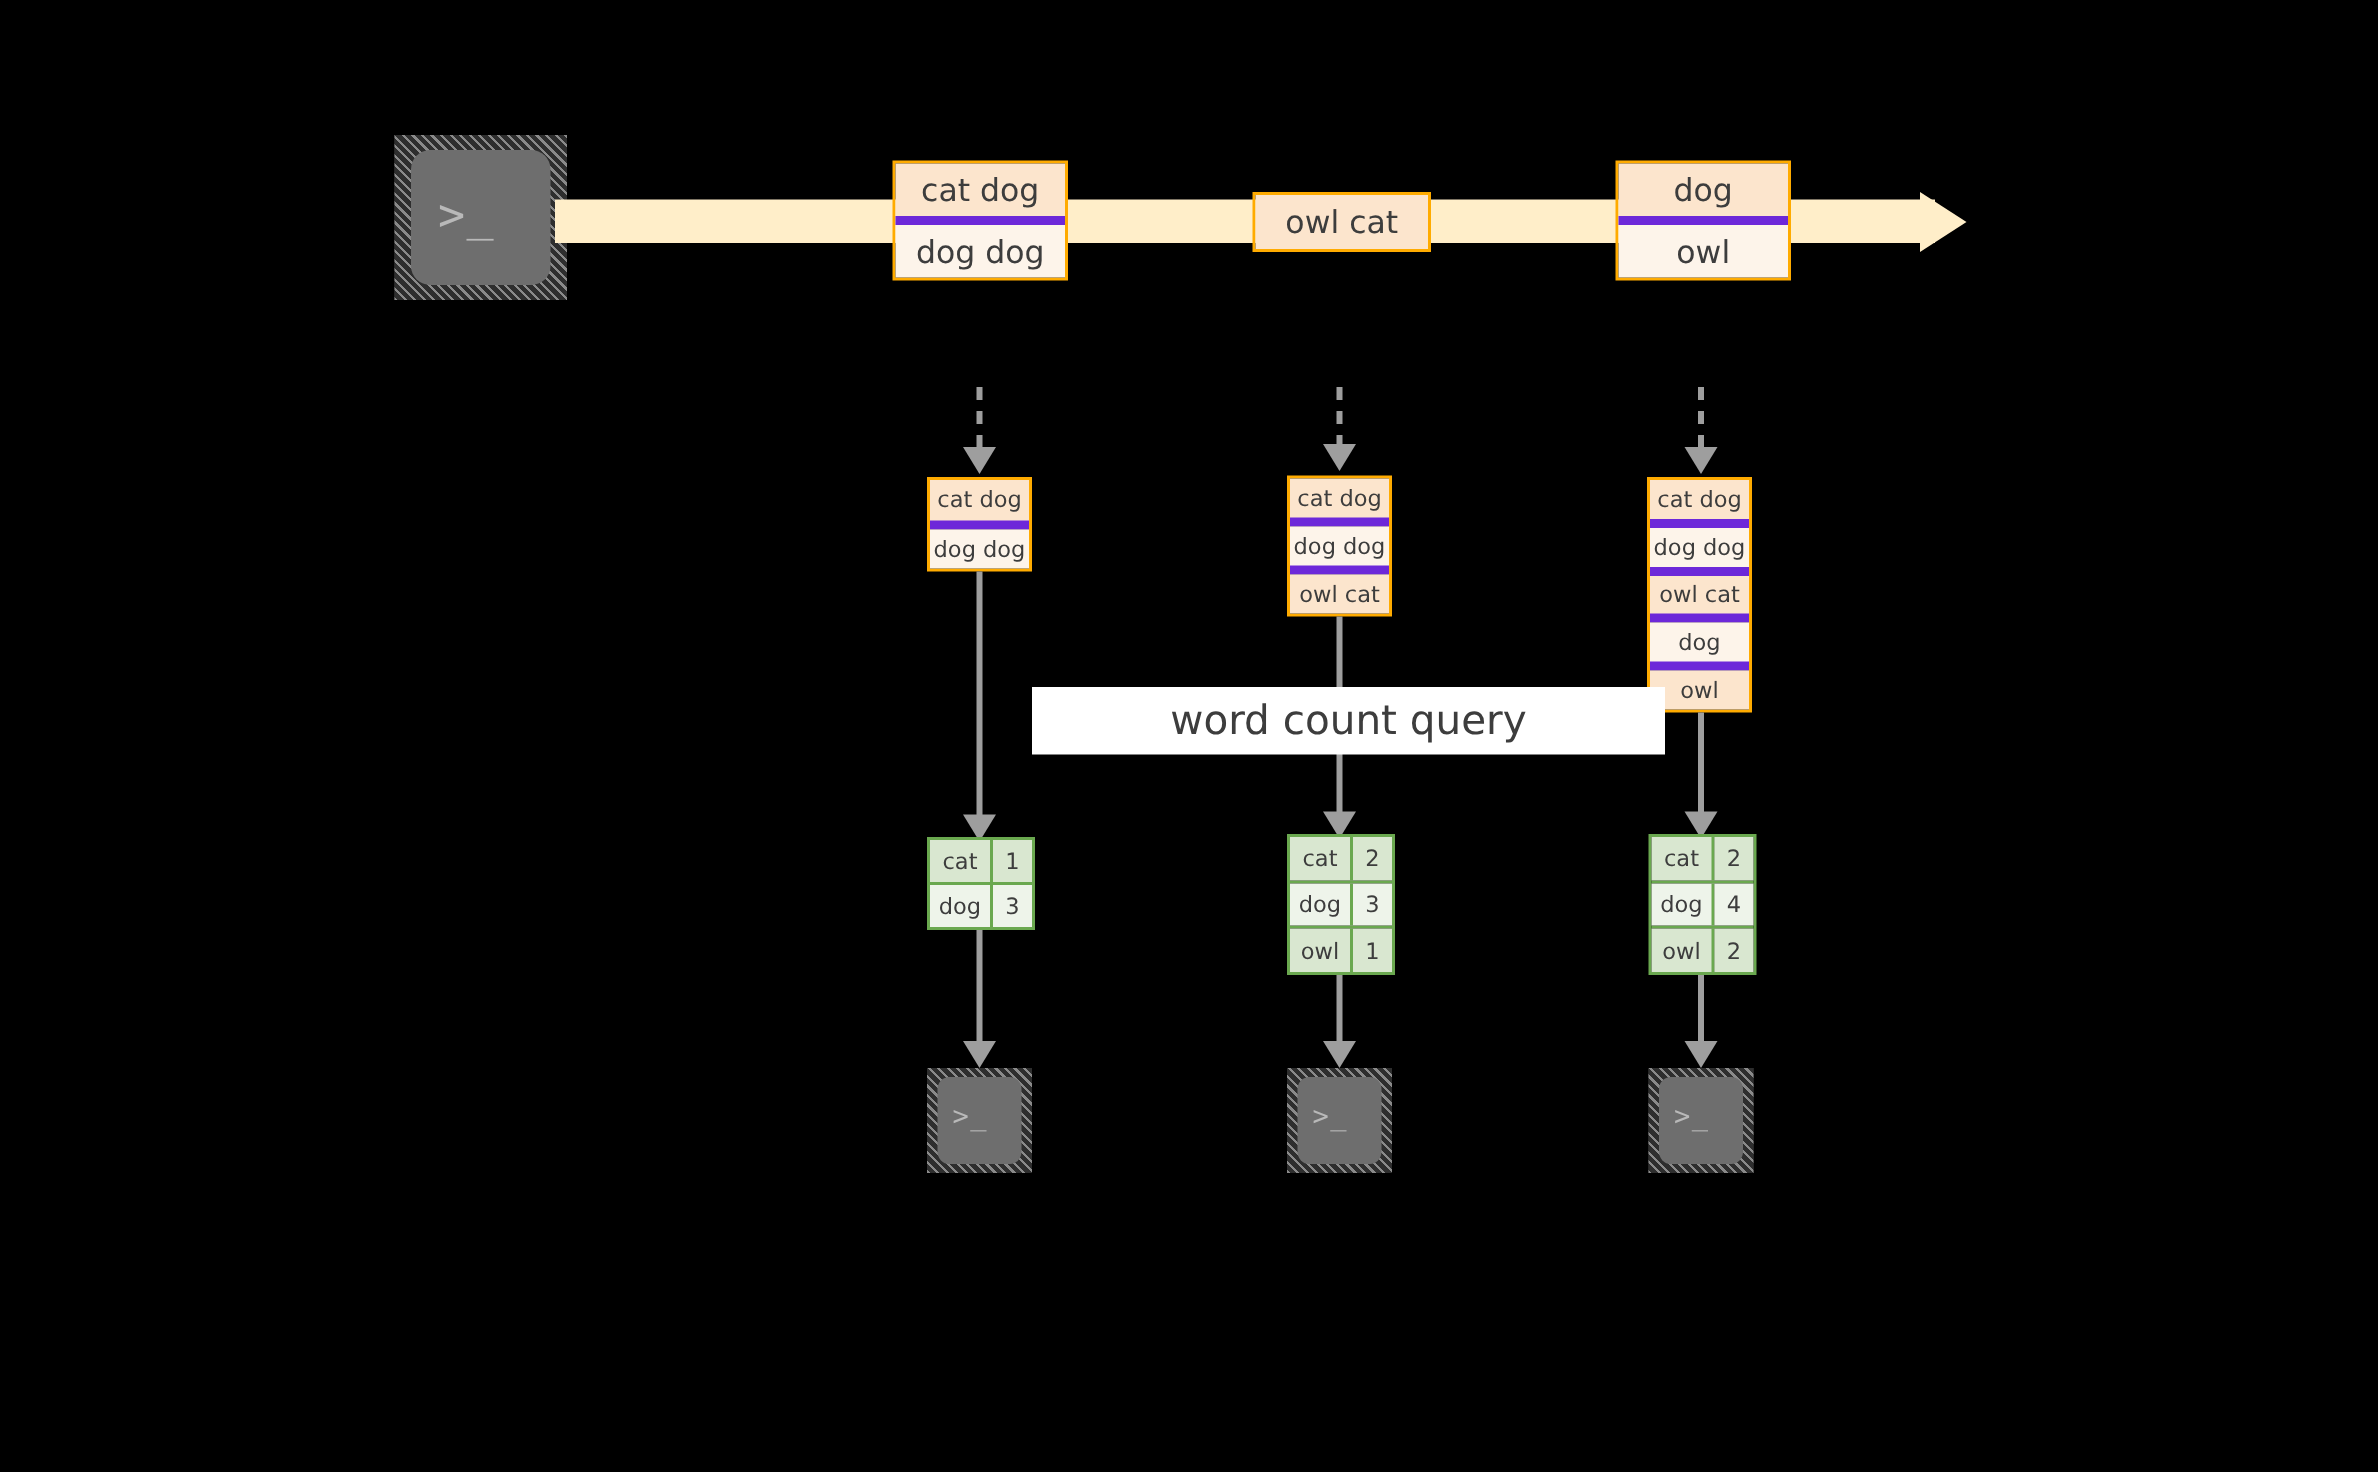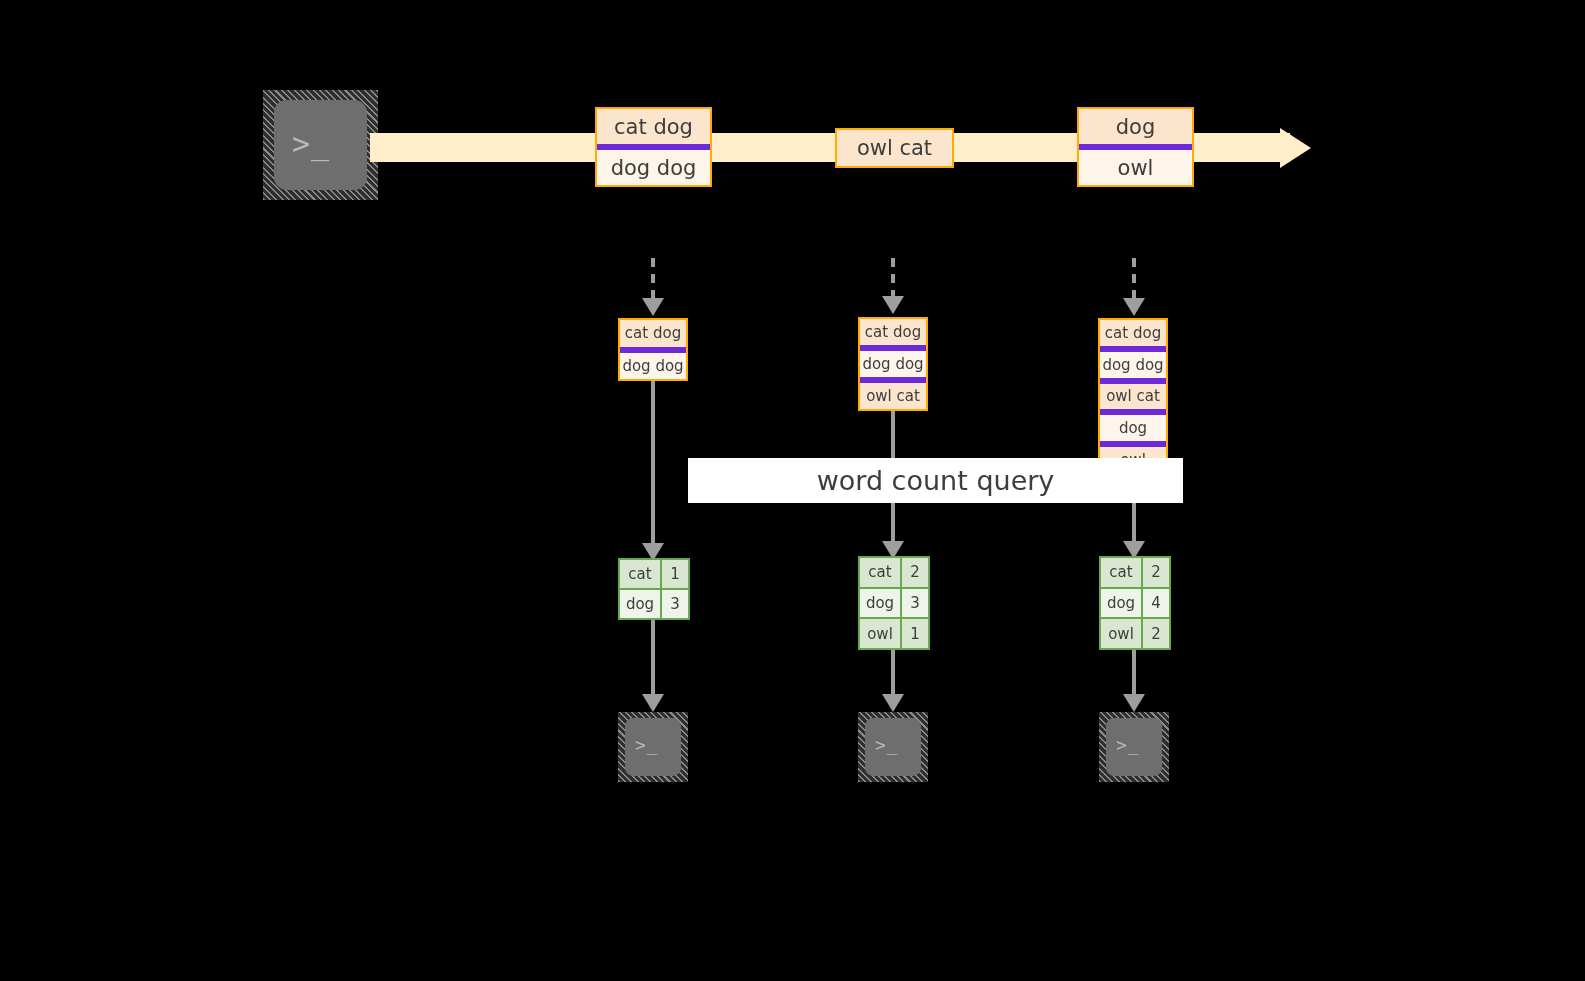--- a/index.html
+++ b/index.html
@@ -207,21 +207,21 @@
 
   <div class="vline" style="left:651px; top:381px; height:168px;"></div>
   <div class="vhead" style="left:642px; top:543px;"></div>
 
   <div class="vline" style="left:891px; top:411px; height:138px;"></div>
   <div class="vhead" style="left:882px; top:541px;"></div>
 
   <div class="vline" style="left:1132px; top:475px; height:74px;"></div>
   <div class="vhead" style="left:1123px; top:541px;"></div>
 
-  <div class="query-label" style="left:688px; top:458px; width:495px; height:45px;">word count query</div>
+  <div class="query-label" style="left:688px; top:458px; width:422px; height:45px;">word count query</div>
 
   <div class="tbl" style="left:618px; top:558px; width:72px; height:62px;">
     <div class="tbl-row shade-a">
       <div class="tbl-cell key" style="width:42px;">cat</div>
       <div class="tbl-cell val" style="flex:1;">1</div>
     </div>
     <div class="tbl-row shade-b">
       <div class="tbl-cell key" style="width:42px;">dog</div>
       <div class="tbl-cell val" style="flex:1;">3</div>
     </div>

